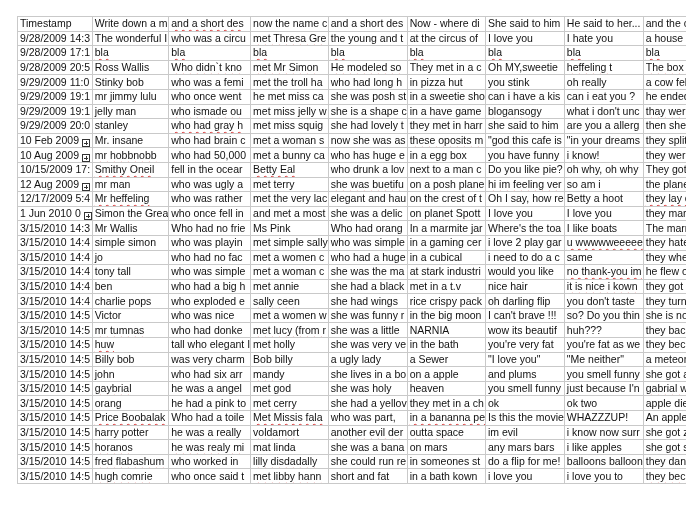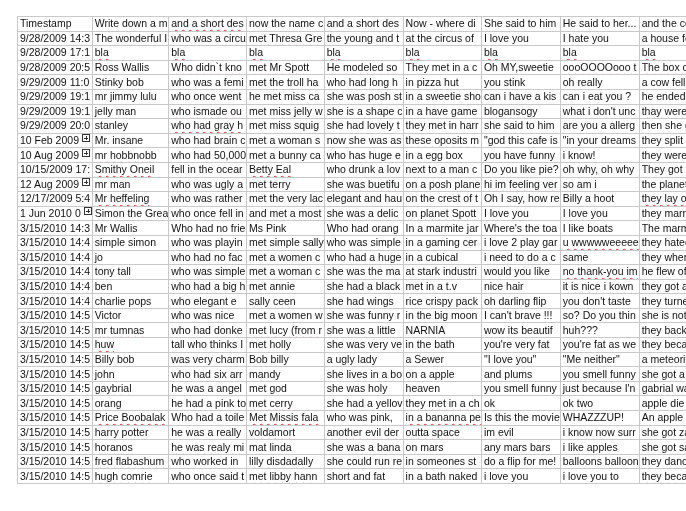--- a/index.html
+++ b/index.html
@@ -3,21 +3,21 @@
 <meta charset="utf-8">
 <style>
   html, body { margin:0; padding:0; background:#ffffff; }
   body { width:686px; height:511px; position:relative; overflow:hidden;
          font-family:"Liberation Sans", sans-serif; font-size:10.5px; color:#111; }
   #sheet { position:absolute; left:17px; top:16px; border-collapse:collapse; table-layout:fixed; }
   #sheet td { border:1px solid #c9c9c9; height:13.6px; padding:0 0 0 2px; white-space:nowrap;
               overflow:hidden; text-overflow:clip; line-height:13px; vertical-align:middle; }
   #sheet col.c { width:72px; }
   .spell { text-decoration:underline wavy #d83030; text-decoration-thickness:1px; text-underline-offset:2px; }
-  .tswrap { display:flex; align-items:flex-start; overflow:hidden; }
+  .tswrap { display:flex; align-items:flex-end; overflow:hidden; }
   .expander { display:inline-block; width:8px; height:8px; border:1px solid #333; margin-left:3px;
               position:relative; flex:none; box-sizing:border-box; }
   .expander::before { content:""; position:absolute; left:1px; right:1px; top:3px; height:1px; background:#333; }
   .expander::after { content:""; position:absolute; top:1px; bottom:1px; left:3px; width:1px; background:#333; }
 </style>
 </head>
 <body>
 
 <table id="sheet">
   <colgroup>
@@ -74,25 +74,25 @@
         <td><span class="spell">bla</span></td>
       </tr>
       <tr>
         <td>
           <div class="tswrap">
             <span>9/28/2009 20:5</span>
           </div>
         </td>
         <td><span>Ross Wallis</span></td>
         <td><span class="spell">Who didn`t kno</span></td>
-        <td><span class="spell">met Mr Spott</span></td>
+        <td><span class="spell">met Mr Simon</span></td>
         <td><span class="spell">He modeled so</span></td>
         <td><span>They met in a c</span></td>
         <td><span>Oh MY,sweetie</span></td>
-        <td><span class="spell">oooOOOOooo t</span></td>
+        <td><span class="spell">heffeling t</span></td>
         <td><span class="spell">The box callaps</span></td>
       </tr>
       <tr>
         <td>
           <div class="tswrap">
             <span>9/29/2009 11:0</span>
           </div>
         </td>
         <td><span>Stinky bob</span></td>
         <td><span>who was a femi</span></td>
@@ -216,21 +216,21 @@
           <div class="tswrap">
             <span>12/17/2009 5:4</span>
           </div>
         </td>
         <td><span class="spell">Mr heffeling</span></td>
         <td><span>who was rather</span></td>
         <td><span>met the very lac</span></td>
         <td><span>elegant and hau</span></td>
         <td><span>on the crest of t</span></td>
         <td><span>Oh I say, how re</span></td>
-        <td><span>Billy a hoot</span></td>
+        <td><span>Betty a hoot</span></td>
         <td><span class="spell">they lay on thier</span></td>
       </tr>
       <tr>
         <td>
           <div class="tswrap">
             <span>1 Jun 2010 0</span>
             <span class="expander"></span>
           </div>
         </td>
         <td><span>Simon the Grea</span></td>
@@ -317,21 +317,21 @@
         <td><span class="spell">it is nice i kown</span></td>
         <td><span>they got a dog</span></td>
       </tr>
       <tr>
         <td>
           <div class="tswrap">
             <span>3/15/2010 14:4</span>
           </div>
         </td>
         <td><span>charlie pops</span></td>
-        <td><span>who elegant e</span></td>
+        <td><span>who exploded e</span></td>
         <td><span class="spell">sally ceen</span></td>
         <td><span>she had wings</span></td>
         <td><span>rice crispy pack</span></td>
         <td><span>oh darling flip</span></td>
         <td><span>you don't taste</span></td>
         <td><span>they turned in to</span></td>
       </tr>
       <tr>
         <td>
           <div class="tswrap">
@@ -362,21 +362,21 @@
         <td><span>huh???</span></td>
         <td><span>they backed aw</span></td>
       </tr>
       <tr>
         <td>
           <div class="tswrap">
             <span>3/15/2010 14:5</span>
           </div>
         </td>
         <td><span class="spell">huw</span></td>
-        <td><span>tall who thinks I</span></td>
+        <td><span>tall who elegant I</span></td>
         <td><span>met holly</span></td>
         <td><span>she was very ve</span></td>
         <td><span>in the bath</span></td>
         <td><span>you're very fat</span></td>
         <td><span>you're fat as we</span></td>
         <td><span>they became pe</span></td>
       </tr>
       <tr>
         <td>
           <div class="tswrap">
@@ -439,21 +439,21 @@
       </tr>
       <tr>
         <td>
           <div class="tswrap">
             <span>3/15/2010 14:5</span>
           </div>
         </td>
         <td><span class="spell">Price Boobalak</span></td>
         <td><span>Who had a toile</span></td>
         <td><span class="spell">Met Missis fala</span></td>
-        <td><span>who was pink,</span></td>
+        <td><span>who was part,</span></td>
         <td><span class="spell">in a bananna pe</span></td>
         <td><span>Is this the movie</span></td>
         <td><span>WHAZZZUP!</span></td>
         <td><span>An apple core fe</span></td>
       </tr>
       <tr>
         <td>
           <div class="tswrap">
             <span>3/15/2010 14:5</span>
           </div>
@@ -500,19 +500,19 @@
       <tr>
         <td>
           <div class="tswrap">
             <span>3/15/2010 14:5</span>
           </div>
         </td>
         <td><span class="spell">hugh comrie</span></td>
         <td><span>who once said t</span></td>
         <td><span class="spell">met libby hann</span></td>
         <td><span>short and fat</span></td>
-        <td><span>in a bath naked</span></td>
+        <td><span>in a bath kown</span></td>
         <td><span>i love you</span></td>
         <td><span>i love you to</span></td>
         <td><span class="spell">they becamesu</span></td>
       </tr>
     </tbody>
 </table>
 
 </body></html>

